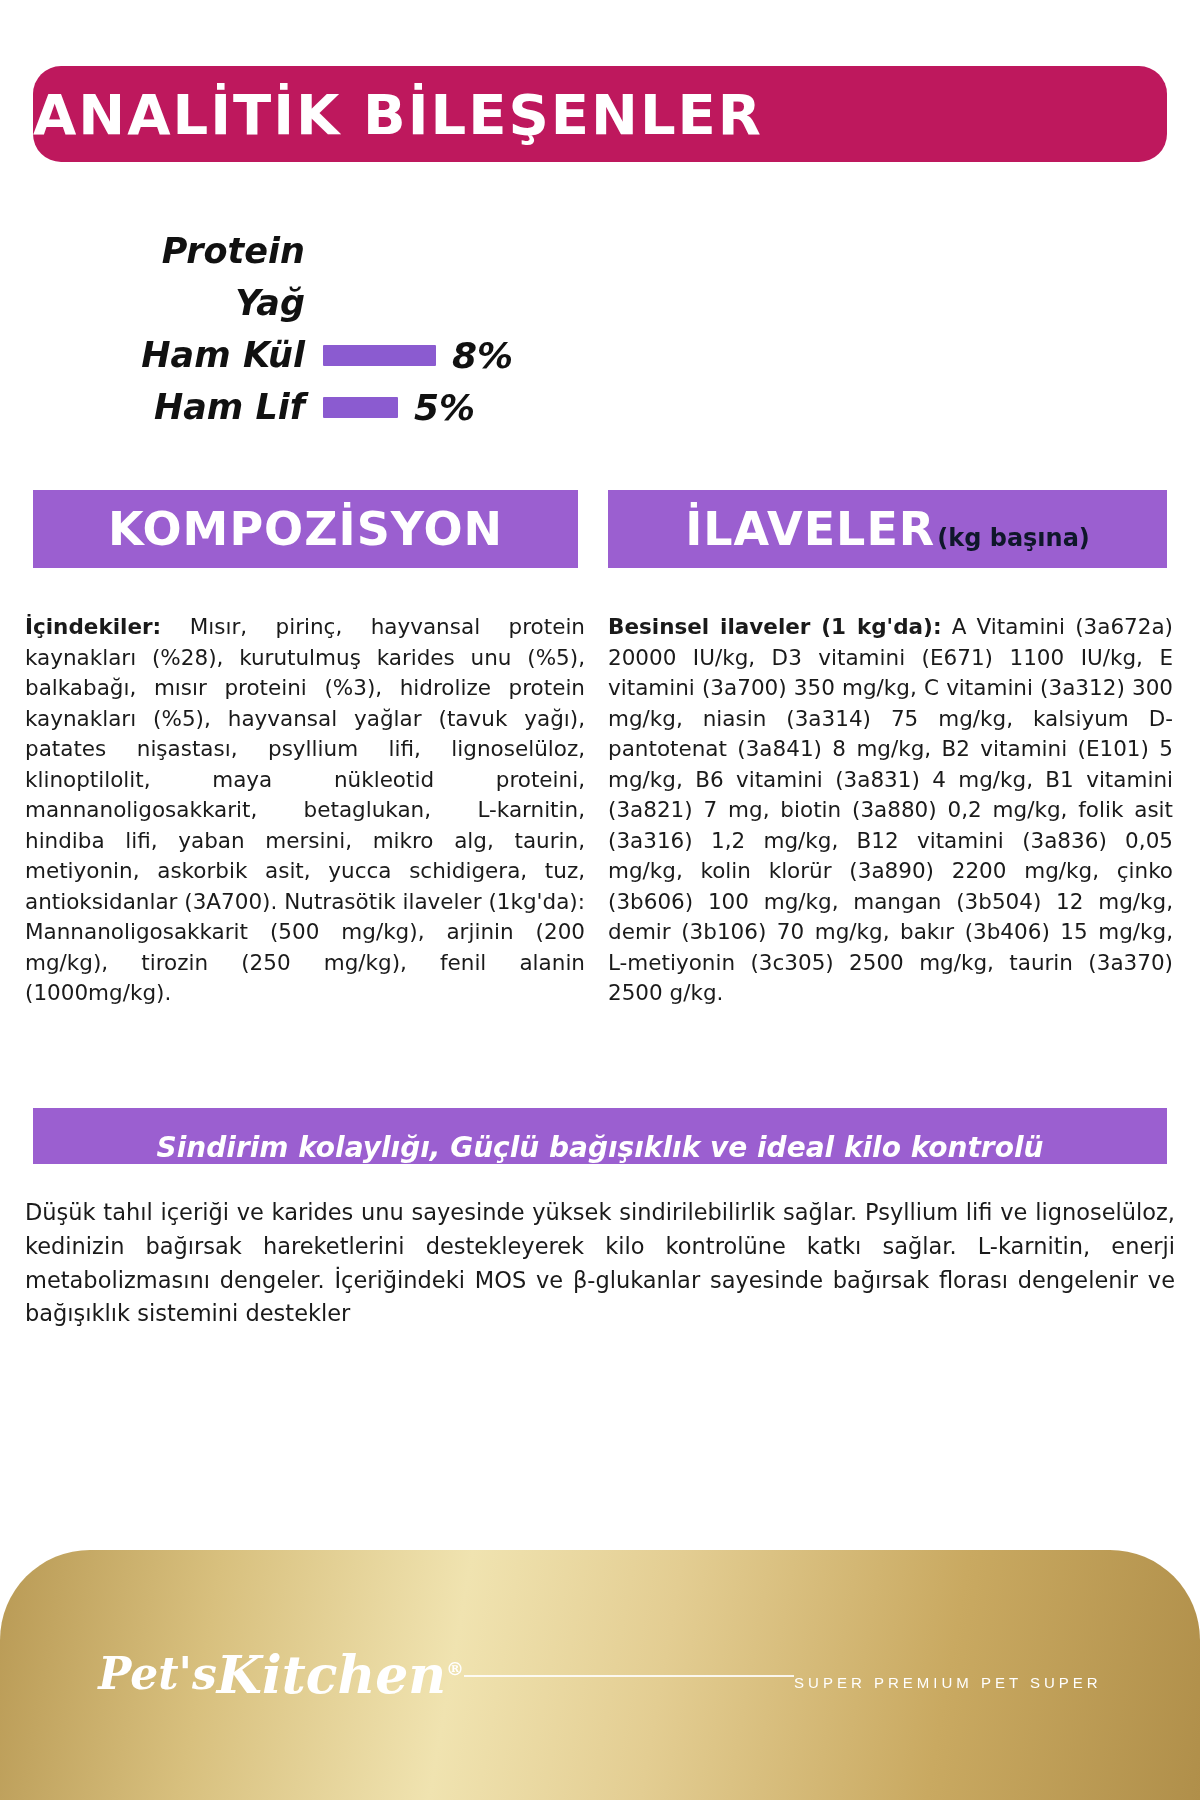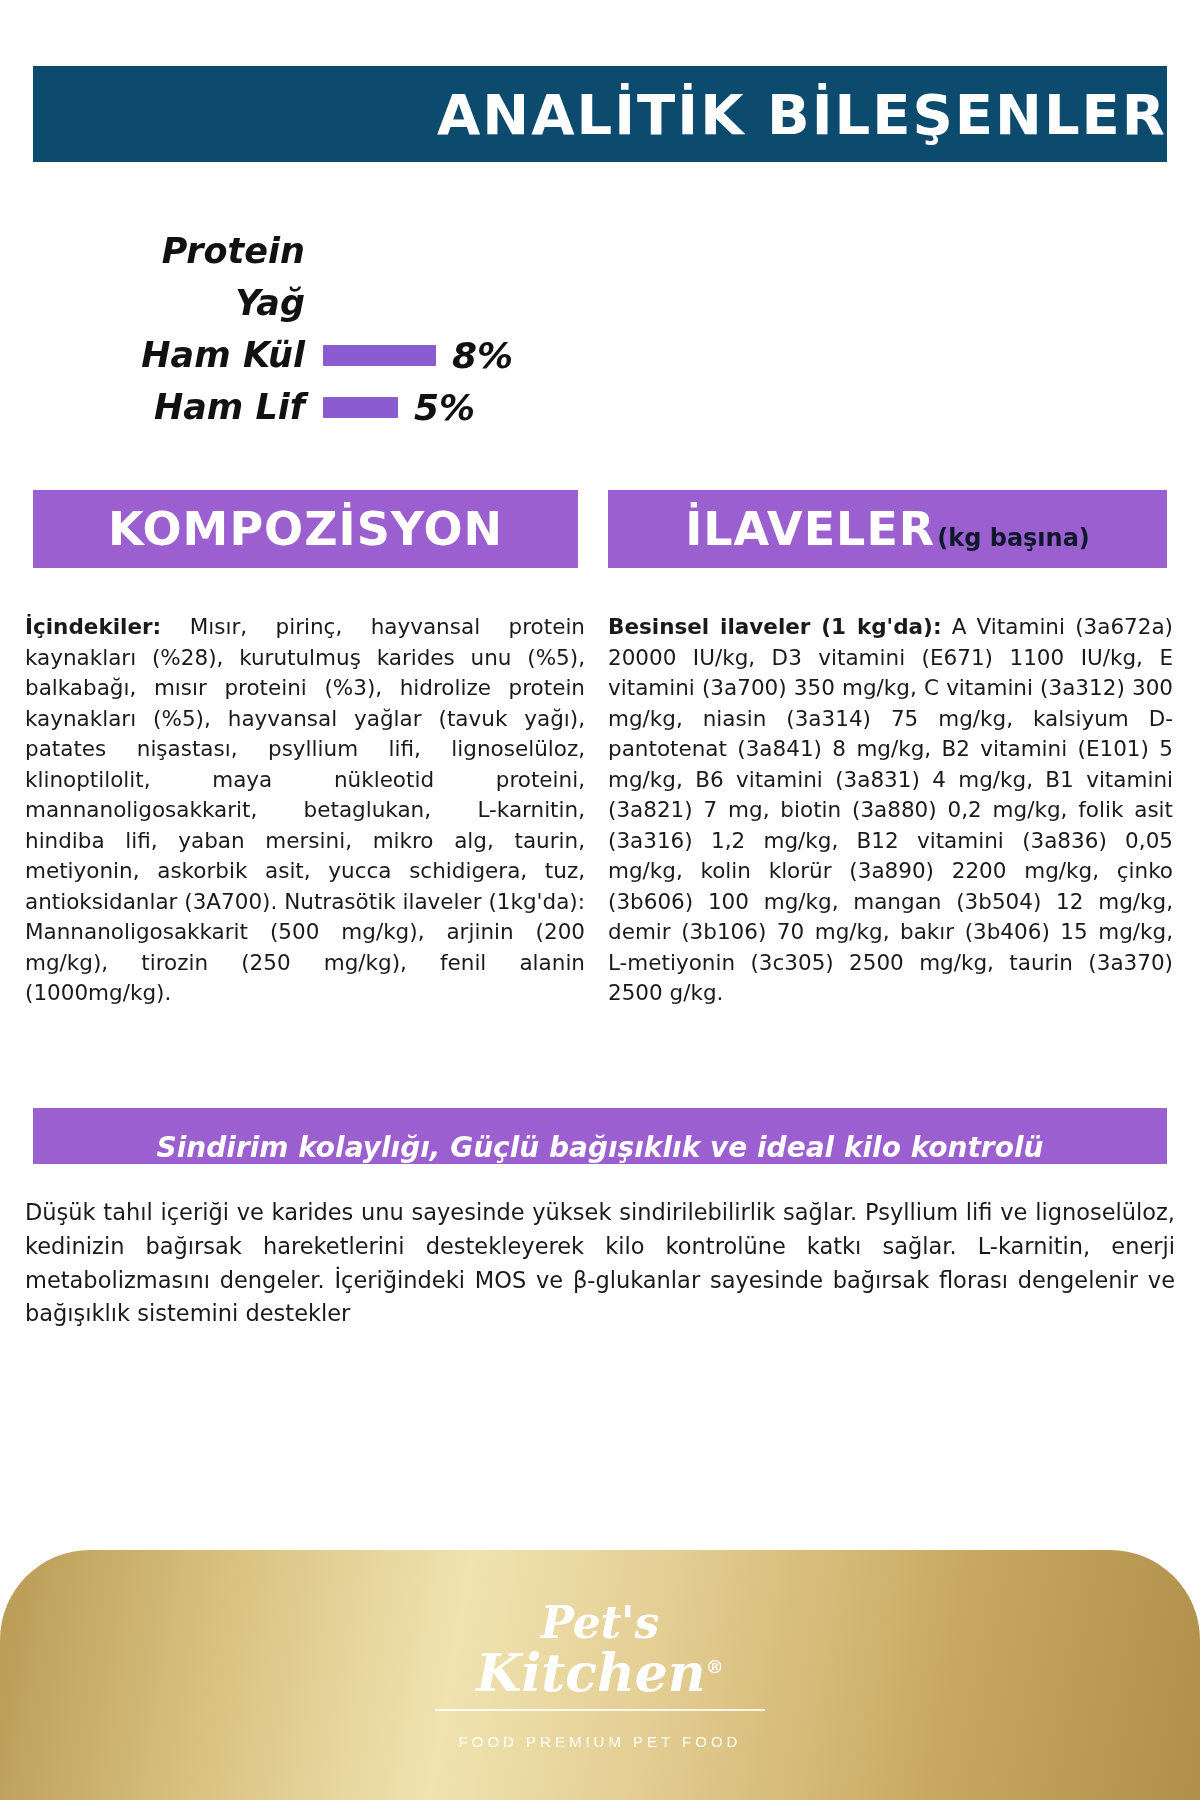--- a/index.html
+++ b/index.html
@@ -22,24 +22,25 @@
     background: #ffffff;
   }
 
   
   .header-banner {
     position: absolute;
     left: 33px;
     top: 66px;
     width: 1134px;
     height: 96px;
-    background: #0c4a6e;
-    display: flex;
-    align-items: center;
-    justify-content: flex-end;
+    background: #be185d;
+    display: flex;
+    align-items: center;
+    justify-content: flex-start;
+    border-radius: 28px;
   }
   .header-banner .title {
     color: #ffffff;
     font-size: 56px;
     font-weight: bold;
     letter-spacing: 2px;
     font-family: "DejaVu Sans", sans-serif;
   }
 
   
@@ -180,21 +181,21 @@
   #footer {
     position: absolute;
     left: 0;
     bottom: 0;
     width: 1200px;
     height: 250px;
     background: linear-gradient(100deg, #b99a55 0%, #d8c07e 18%, #f0e3b0 38%, #e3cd92 55%, #c9a961 78%, #b08f4a 100%);
     border-top-left-radius: 90px;
     border-top-right-radius: 90px;
     display: flex;
-    flex-direction: column;
+    flex-direction: row;
     align-items: center;
     justify-content: center;
   }
   .brand-top {
     color: #ffffff;
     font-size: 44px;
     font-family: "DejaVu Serif", serif;
     font-style: italic;
     font-weight: bold;
     line-height: 1;
@@ -290,16 +291,16 @@
   </div>
 
   <div id="description">Düşük tahıl içeriği ve karides unu sayesinde yüksek sindirilebilirlik sağlar. Psyllium lifi ve lignoselüloz, kedinizin bağırsak hareketlerini destekleyerek kilo kontrolüne katkı sağlar. L-karnitin, enerji metabolizmasını dengeler. İçeriğindeki MOS ve β-glukanlar sayesinde bağırsak florası dengelenir ve bağışıklık sistemini destekler</div>
 
   <div id="footer">
     <div class="brand-top">Pet's</div>
     <div class="brand-bottom">
       <span>Kitchen</span><span class="brand-reg">®</span>
     </div>
     <div class="brand-divider"></div>
-    <div class="brand-tagline">FOOD PREMIUM PET FOOD</div>
+    <div class="brand-tagline">SUPER PREMIUM PET SUPER</div>
   </div>
 
 </div>
 
 </body></html>

